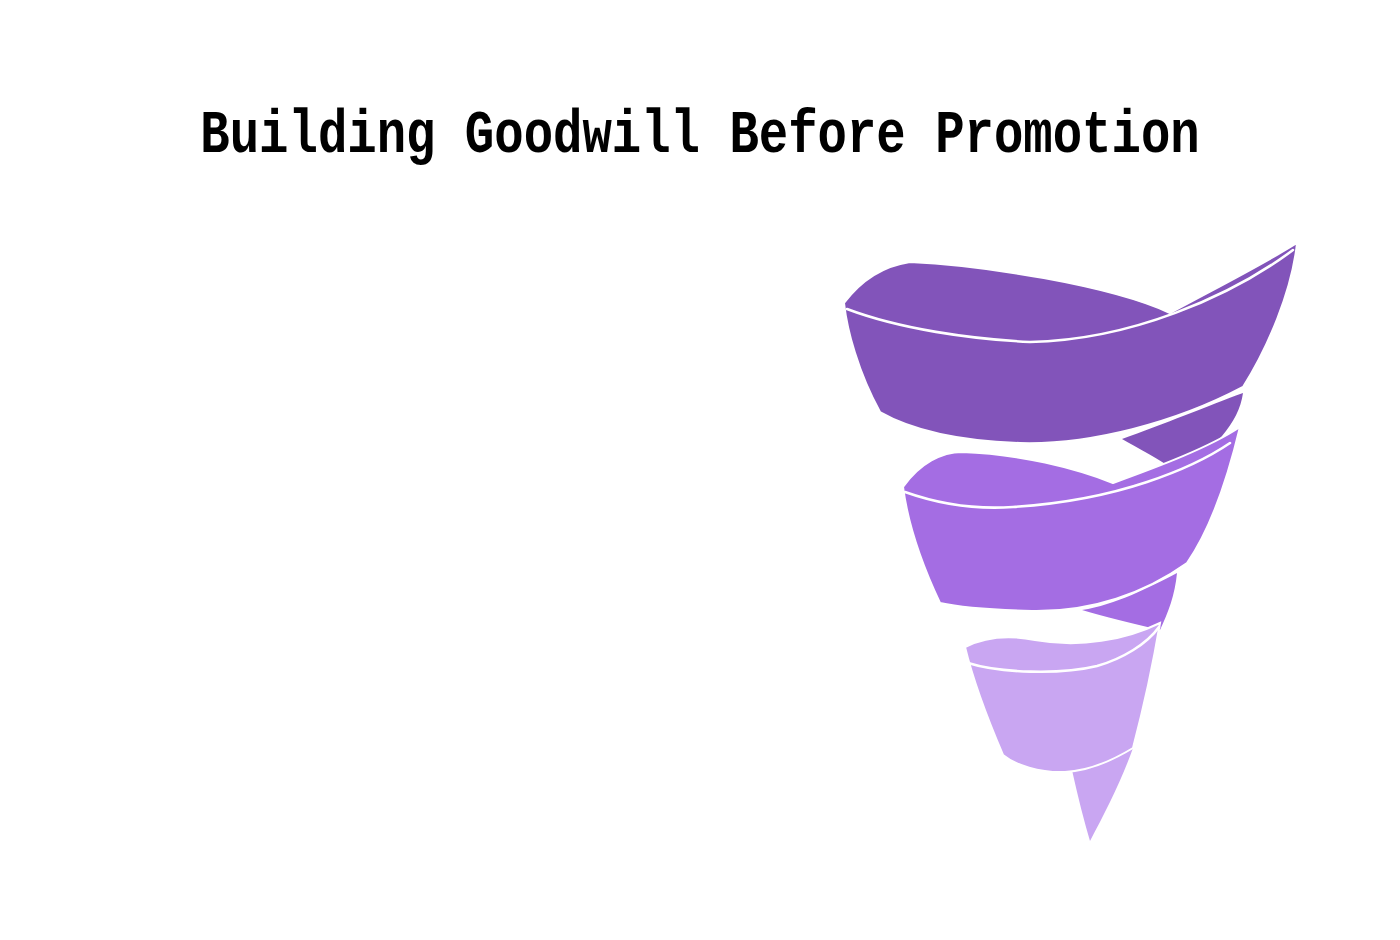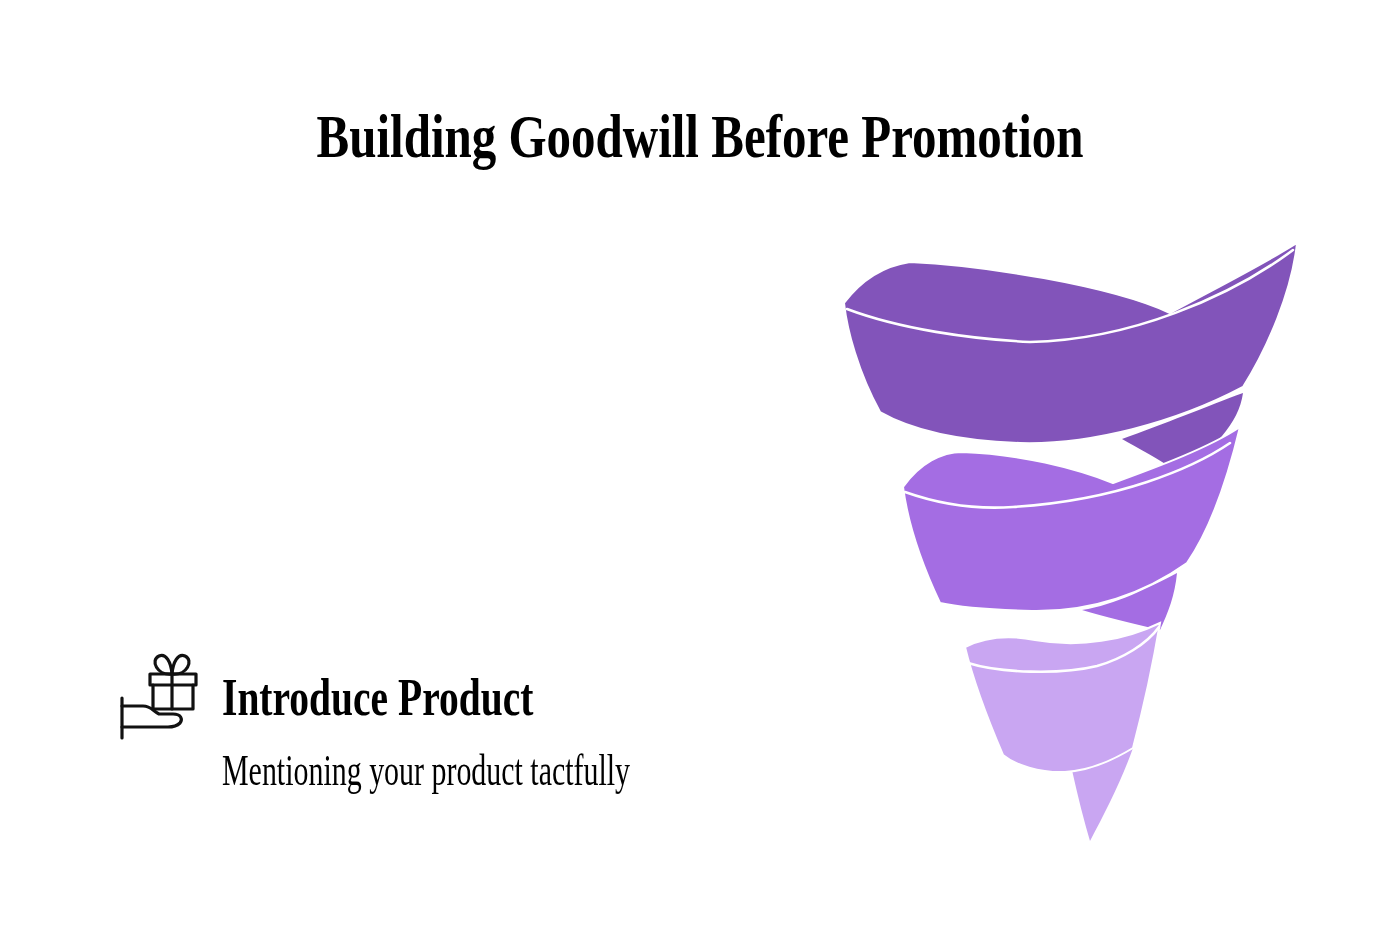--- a/index.html
+++ b/index.html
@@ -2,21 +2,21 @@
 <html><head>
 <meta charset="utf-8">
 <style>
   html, body { margin: 0; padding: 0; background: #ffffff; }
   .canvas {
     position: relative;
     width: 1400px;
     height: 940px;
     background: #ffffff;
     overflow: hidden;
-    font-family: Liberation Serif, serif;
+    font-family: Liberation Mono, monospace;
     color: #000000;
   }
   .title {
     position: absolute;
     top: 105px;
     left: 0;
     width: 100%;
     margin: 0;
     text-align: center;
     font-size: 62px;
@@ -69,33 +69,20 @@
 </style>
 </head>
 <body>
 
 <div class="canvas">
 
   <h1 class="title">Building Goodwill Before Promotion</h1>
 
 
 
-  <div class="step" style="top:646px;">
-    <svg class="step-icon" style="left:105px; top:-1px;" width="110" height="110" viewBox="0 0 110 110">
-      <path class="icon-stroke" d="M 67 29 C 52 31, 45 15, 54 11 C 61 8, 66 17, 67 29 Z"></path>
-      <path class="icon-stroke" d="M 67 29 C 82 31, 89 15, 80 11 C 73 8, 68 17, 67 29 Z"></path>
-      <path class="icon-stroke" d="M 45 29 H 91 V 40 H 45 Z"></path>
-      <path class="icon-stroke" d="M 48 40 V 64 H 88 V 40"></path>
-      <path class="icon-stroke" d="M 67 29 V 64"></path>
-      <path class="icon-stroke" d="M 17 53 V 93"></path>
-      <path class="icon-stroke" d="M 17 61 H 38 C 46 61, 48 66, 54 69 H 68 C 76 69, 78 74, 75 78 C 72 81, 68 82, 63 82 H 17"></path>
-    </svg>
-    <h2 class="step-heading">Introduce Product</h2>
-    <p class="step-desc">Mentioning your product tactfully</p>
-  </div>
 
   <svg class="funnel-svg" width="540" height="660" viewBox="0 0 540 660">
 
     <path d="M 312 214 C 352 200, 400 180, 433 168 C 429 198, 403 227, 366 246 C 347 233, 328 223, 312 214 Z" fill="#8254BA"></path>
     <path d="M 272 385 C 305 380, 340 362, 367 348 C 365 370, 358 388, 350 405 C 322 398, 294 392, 272 385 Z" fill="#A46DE3"></path>
     <path d="M 262 545 C 268 572, 274 596, 280 616 C 296 586, 312 554, 323 523 C 303 533, 282 541, 262 545 Z" fill="#C9A6F2"></path>
 
     <path class="band" d="M 34 78 C 55 50, 80 40, 100 37 C 170 40, 300 60, 360 88 C 408 62, 452 40, 487 18 C 482 66, 458 122, 433 162 C 365 198, 280 220, 210 218 C 155 216, 105 207, 70 187 C 48 147, 37 105, 34 78 Z" fill="#8254BA"></path>
     <path class="band" d="M 93 262 C 110 238, 132 227, 152 227 C 210 229, 265 243, 303 258 C 350 241, 400 222, 430 202 C 418 252, 400 305, 377 338 C 335 368, 282 387, 222 386 C 185 385, 148 382, 130 378 C 113 342, 98 300, 93 262 Z" fill="#A46DE3"></path>
     <path class="band" d="M 155 422 C 175 412, 200 410, 225 415 C 270 423, 315 415, 350 398 C 343 440, 333 485, 323 523 C 300 537, 275 546, 255 547 C 230 548, 205 540, 193 530 C 178 495, 163 455, 155 422 Z" fill="#C9A6F2"></path>

